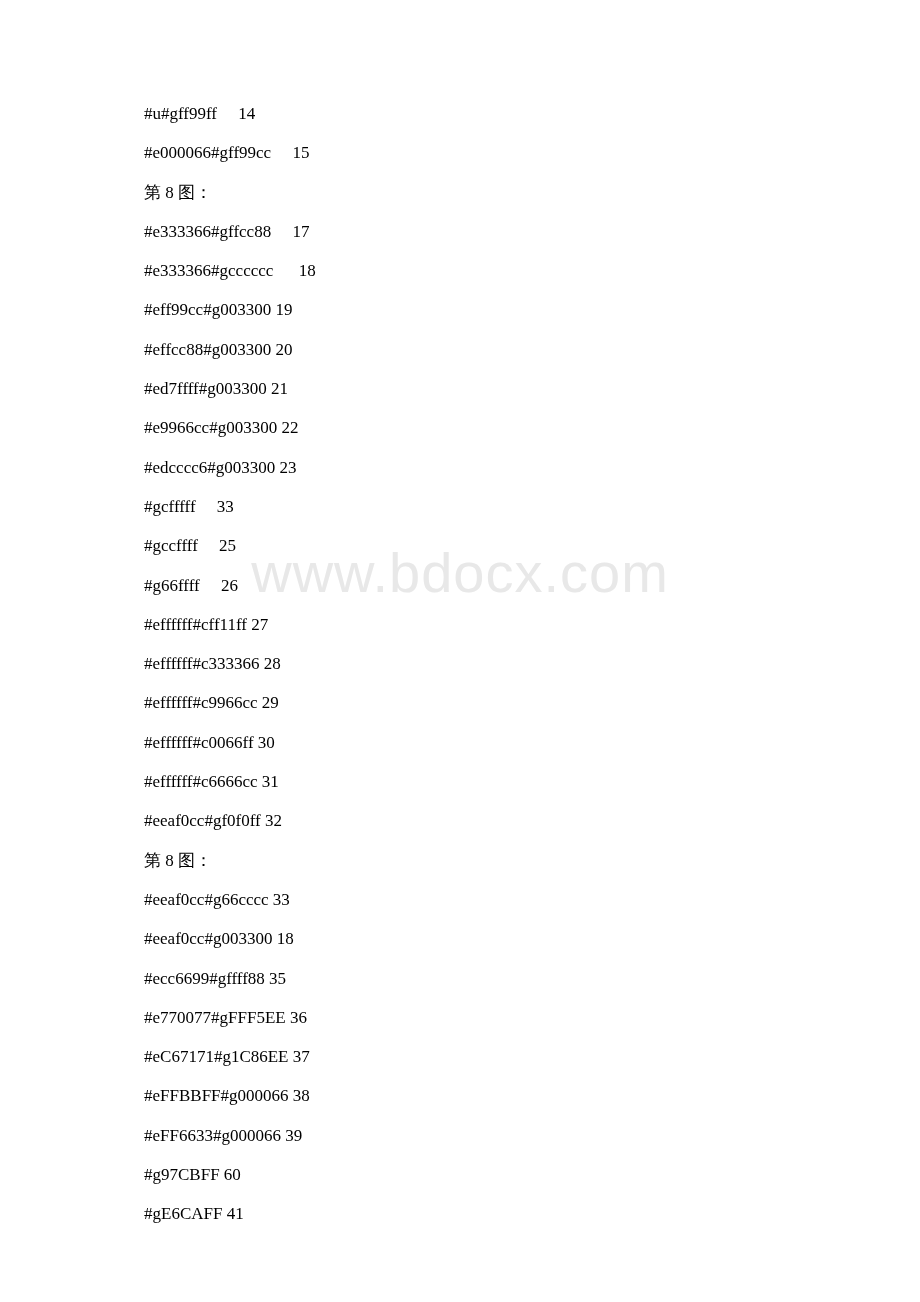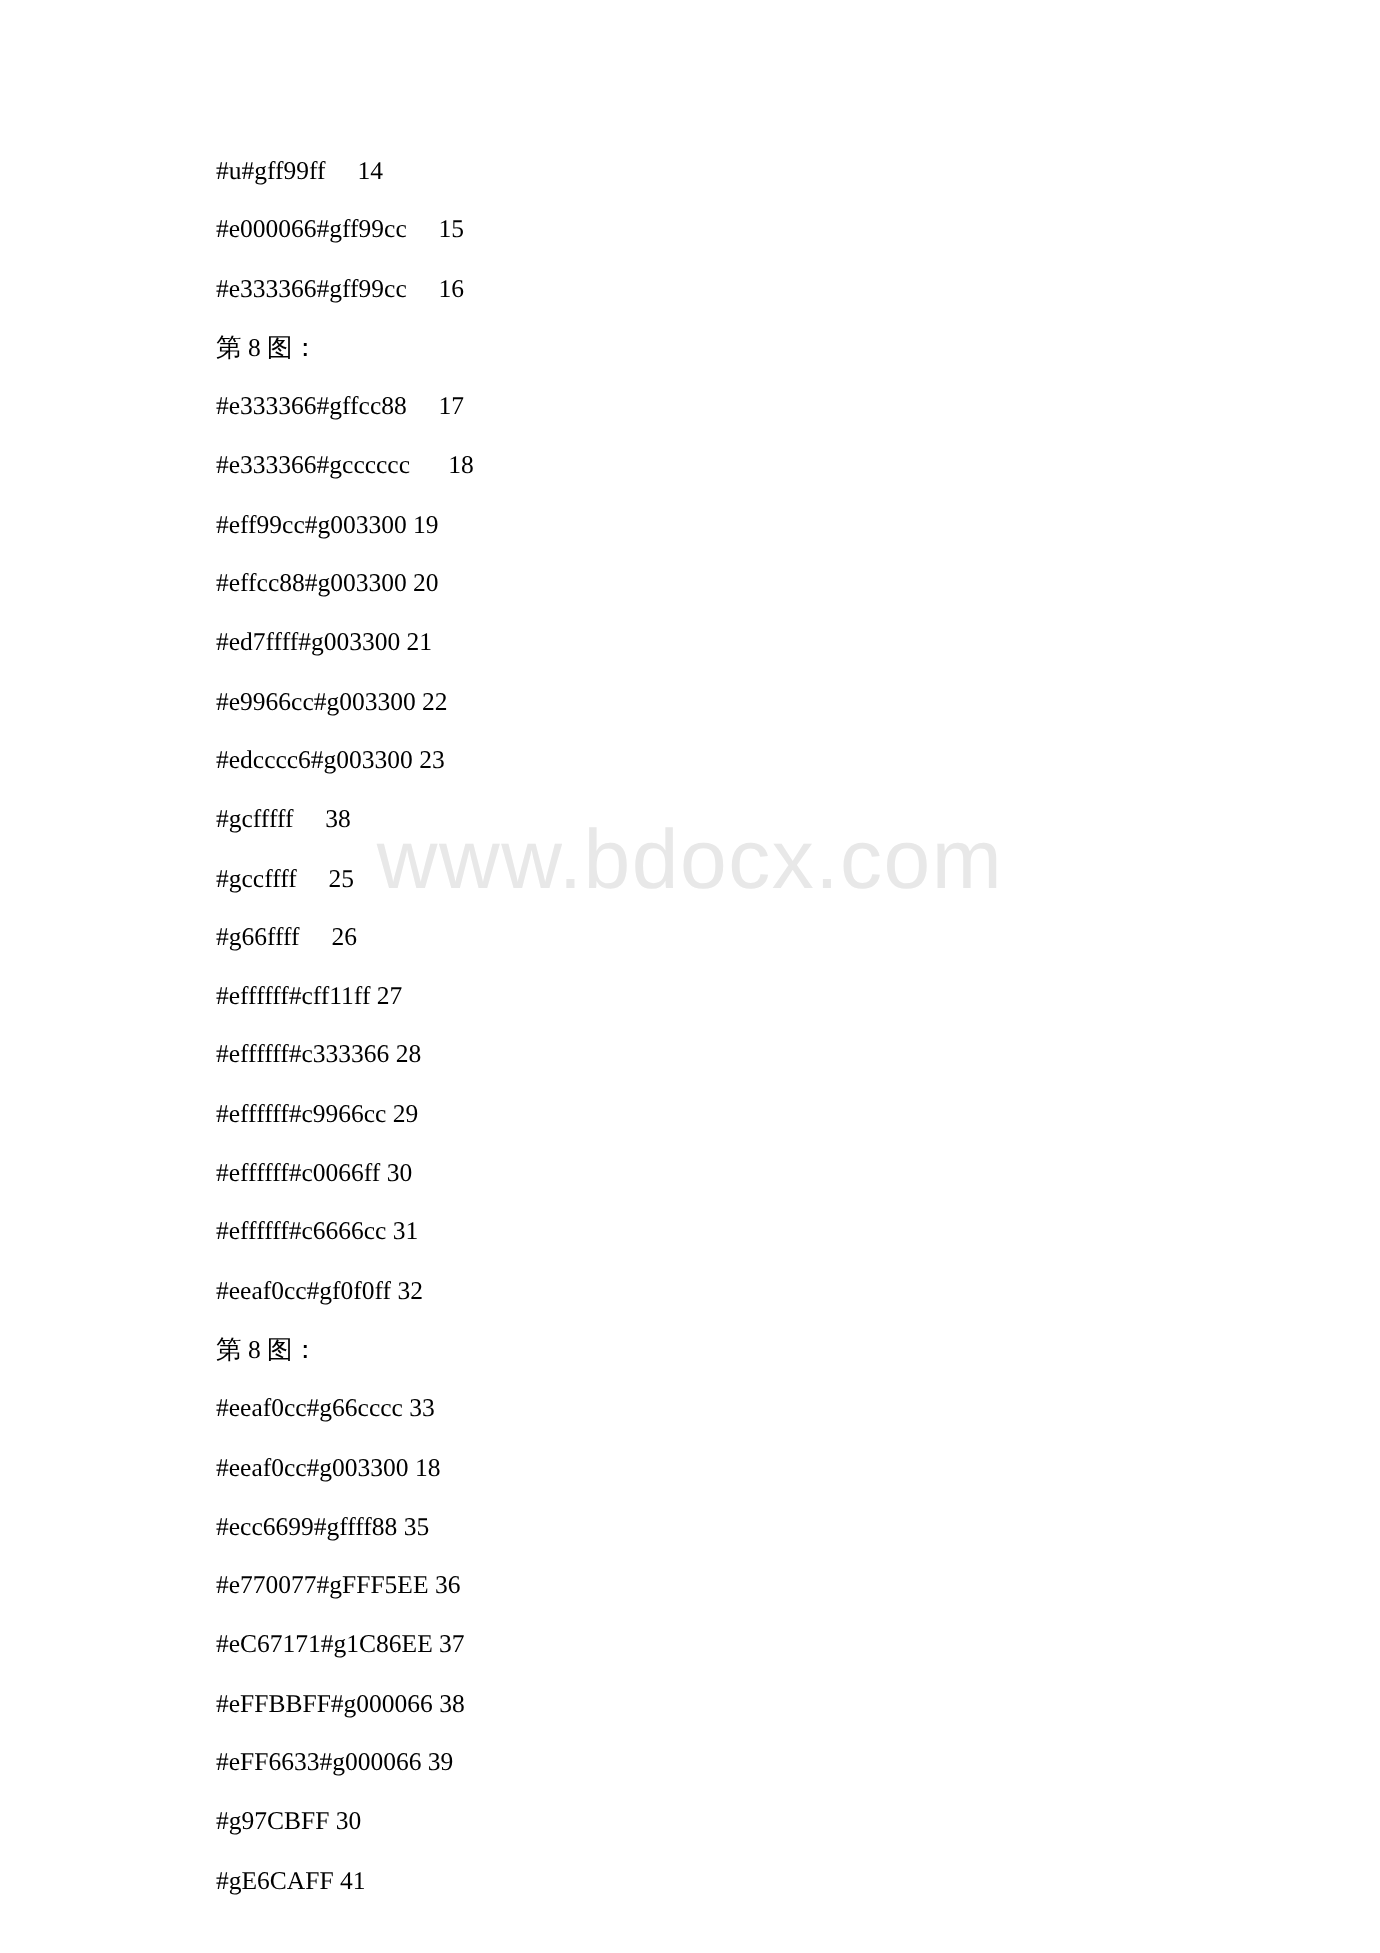--- a/index.html
+++ b/index.html
@@ -47,41 +47,40 @@
     }
   </style>
 </head>
 <body>
 
 <div class="watermark">www.bdocx.com</div>
 
 <div class="content">
   <div class="line">#u#gff99ff     14</div>
   <div class="line">#e000066#gff99cc     15</div>
-  <div class="line">#e333366#gff99cc     16</div>
   <div class="line">第 8 图：</div>
   <div class="line">#e333366#gffcc88     17</div>
   <div class="line">#e333366#gcccccc      18</div>
   <div class="line">#eff99cc#g003300 19</div>
   <div class="line">#effcc88#g003300 20</div>
   <div class="line">#ed7ffff#g003300 21</div>
   <div class="line">#e9966cc#g003300 22</div>
   <div class="line">#edcccc6#g003300 23</div>
-  <div class="line">#gcfffff     38</div>
+  <div class="line">#gcfffff     33</div>
   <div class="line">#gccffff     25</div>
   <div class="line">#g66ffff     26</div>
   <div class="line">#effffff#cff11ff 27</div>
   <div class="line">#effffff#c333366 28</div>
   <div class="line">#effffff#c9966cc 29</div>
   <div class="line">#effffff#c0066ff 30</div>
   <div class="line">#effffff#c6666cc 31</div>
   <div class="line">#eeaf0cc#gf0f0ff 32</div>
   <div class="line">第 8 图：</div>
   <div class="line">#eeaf0cc#g66cccc 33</div>
   <div class="line">#eeaf0cc#g003300 18</div>
   <div class="line">#ecc6699#gffff88 35</div>
   <div class="line">#e770077#gFFF5EE 36</div>
   <div class="line">#eC67171#g1C86EE 37</div>
   <div class="line">#eFFBBFF#g000066 38</div>
   <div class="line">#eFF6633#g000066 39</div>
-  <div class="line">#g97CBFF 30</div>
+  <div class="line">#g97CBFF 60</div>
   <div class="line">#gE6CAFF 41</div>
 </div>
 
 </body></html>

